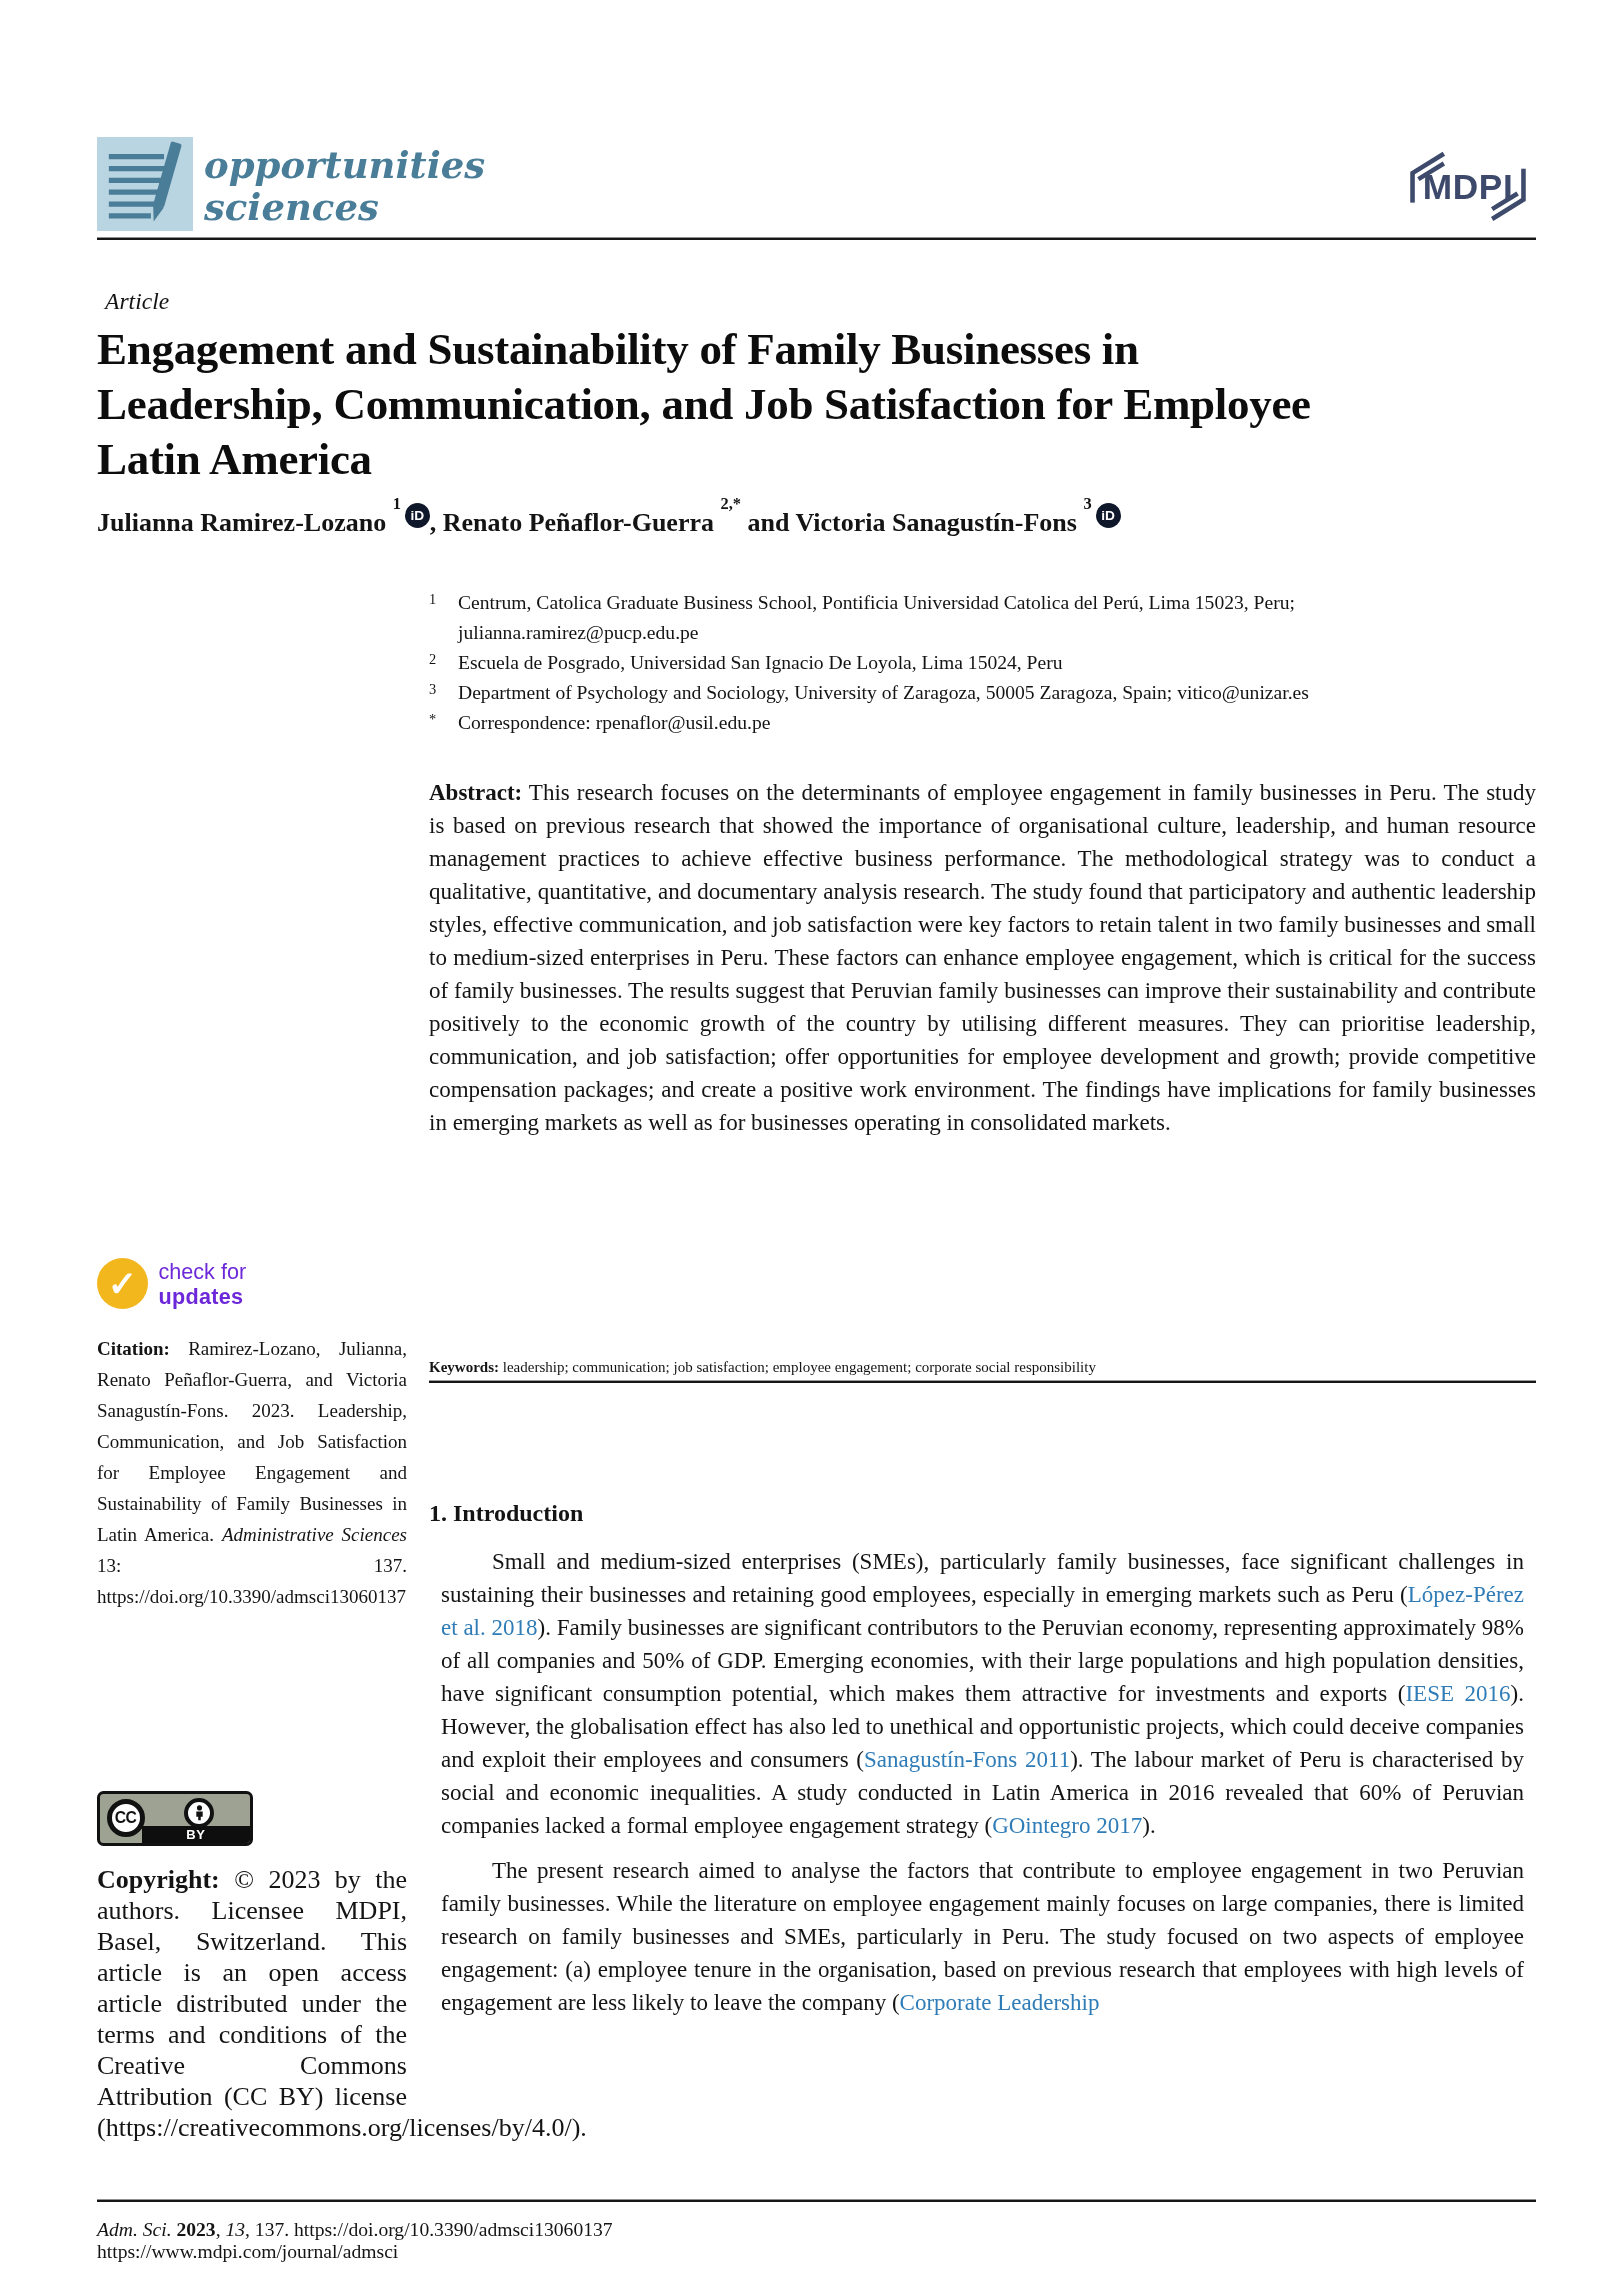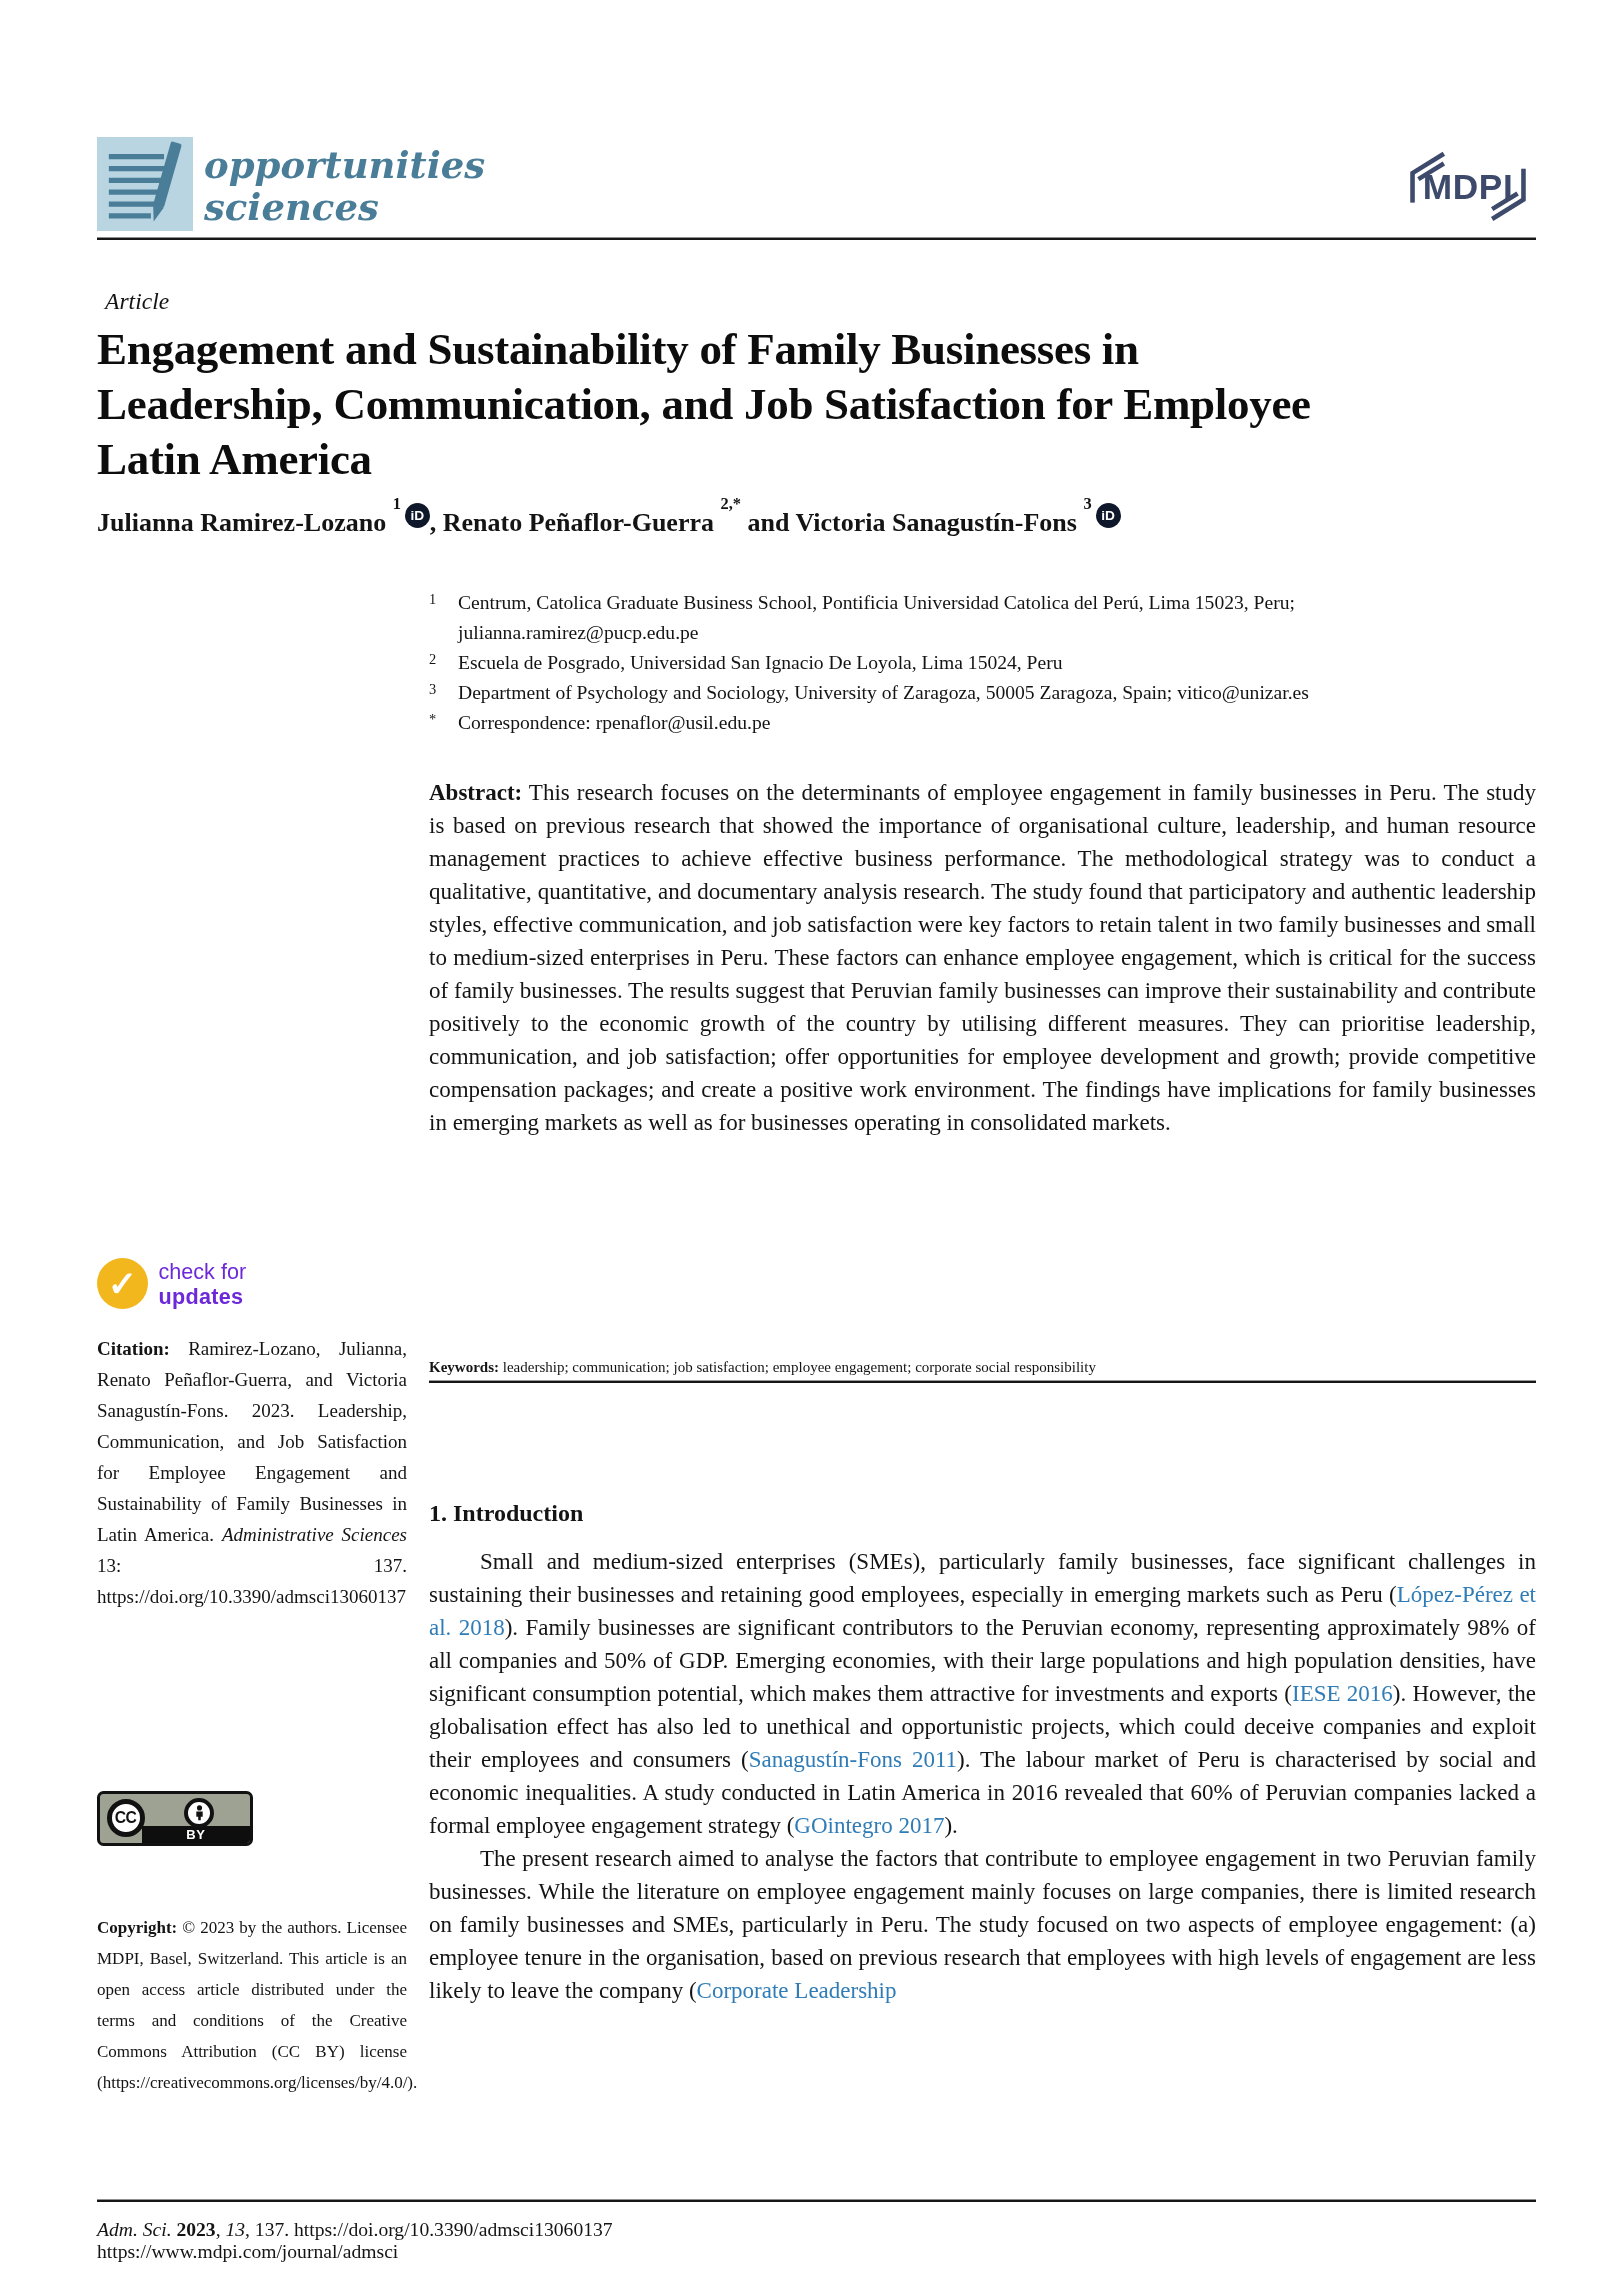--- a/index.html
+++ b/index.html
@@ -37,21 +37,21 @@
   
   .just{text-align:justify;hyphens:auto;-webkit-hyphens:auto;}
   .abstract{position:absolute;left:429px;top:776px;width:1107px;font-size:23px;line-height:33px;}
   .keywords{position:absolute;left:429px;top:1351px;width:1107px;font-size:15px;line-height:33px;}
   .divider{position:absolute;left:429px;top:1380px;width:1107px;height:0;
            border-top:1.3px solid #9a9a9a;border-bottom:2.6px solid #161616;}
 
   
   .intro{position:absolute;left:429px;top:1500px;width:1107px;}
   .intro h2{font-size:24px;margin:0 0 18.3px 0;}
-  .intro p{font-size:23px;line-height:33px;margin:0;text-indent:51px;}
+  .intro p{font-size:23px;line-height:33px;margin:12px;text-indent:51px;}
   .lnk{color:#2f7cb7;}
 
   
   .badge{position:absolute;left:97px;top:1258px;display:flex;align-items:center;}
   .badge-circle{width:51px;height:51px;border-radius:50%;background:#f3b71e;color:#fff;
         display:flex;align-items:center;justify-content:center;
         font-family:"Liberation Sans",sans-serif;font-weight:bold;font-size:35px;}
   .badge-text{margin-left:10.5px;font-family:"Liberation Sans",sans-serif;font-size:21.6px;line-height:25px;color:#6d28d9;}
   .badge-text .b2{font-weight:bold;letter-spacing:0.3px;}
 
@@ -62,21 +62,21 @@
             border:3.3px solid #111;border-radius:6.5px;box-sizing:border-box;overflow:hidden;}
   .cc-strip{position:absolute;bottom:0;left:42px;right:0;height:17px;background:#0e0e0e;color:#fff;
             font-family:"Liberation Sans",sans-serif;font-weight:bold;font-size:13px;line-height:17px;
             text-align:center;letter-spacing:0.7px;}
   .cc-circle{position:absolute;left:6.5px;top:5.2px;width:38px;height:38px;border:5.2px solid #111;border-radius:50%;
              background:#fff;box-sizing:border-box;display:flex;align-items:center;justify-content:center;
              font-family:"Liberation Sans",sans-serif;font-weight:bold;font-size:15.7px;color:#111;letter-spacing:-0.7px;}
   .person-circle{position:absolute;left:84px;top:3.9px;width:30px;height:30px;border:4.6px solid #111;border-radius:50%;
              background:#fff;box-sizing:border-box;display:flex;align-items:center;justify-content:center;}
 
-  .copyright{position:absolute;left:97px;top:1864px;width:310px;font-size:17px;line-height:31px;margin-top:48px;}
+  .copyright{position:absolute;left:97px;top:1864px;width:310px;font-size:26px;line-height:31px;}
 
   
   .footer{position:absolute;left:97px;top:2219px;width:1439px;display:flex;
           justify-content:space-between;font-size:19.6px;flex-direction:column;}
   .it{font-style:italic;}
   .bd{font-weight:bold;}
 </style>
 </head>
 <body>
 

